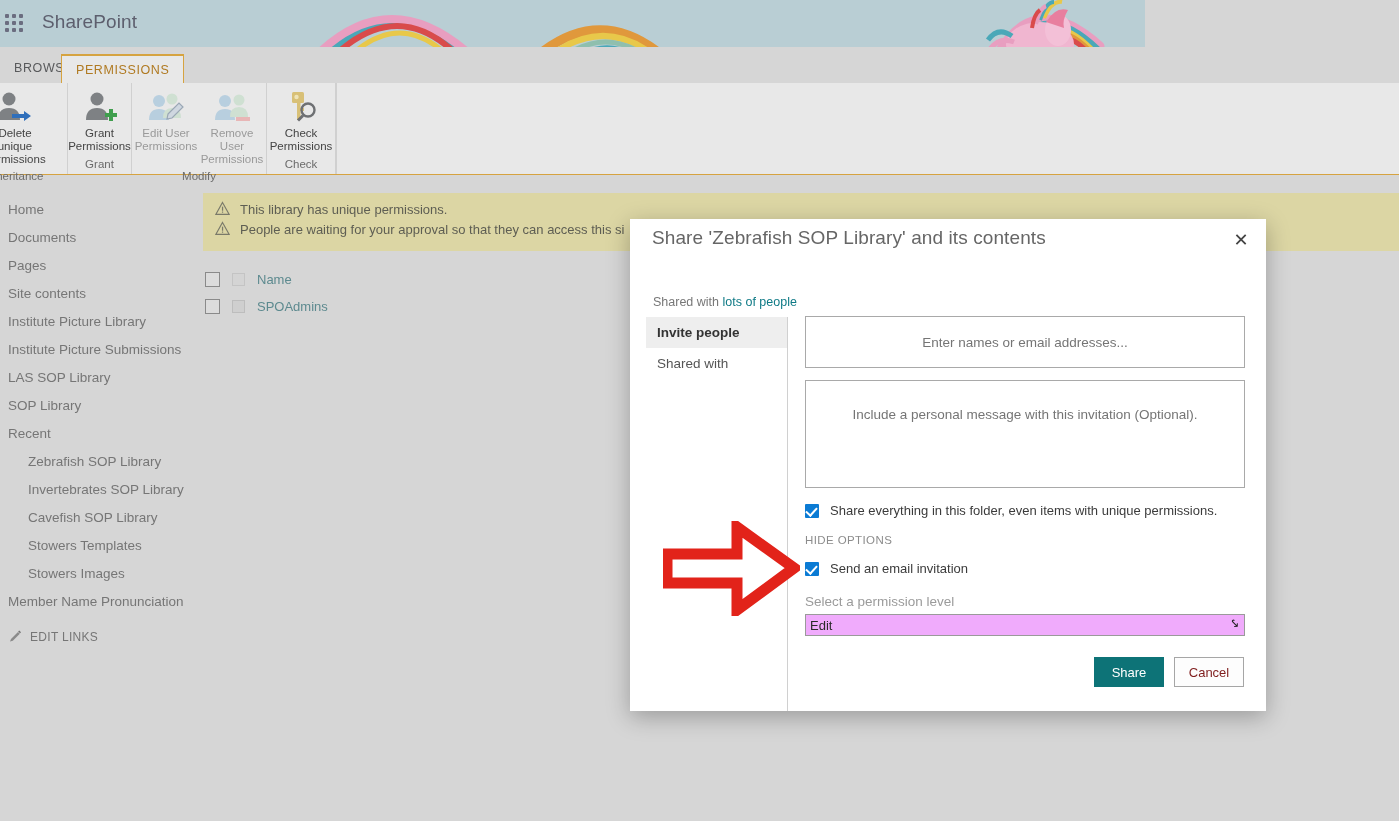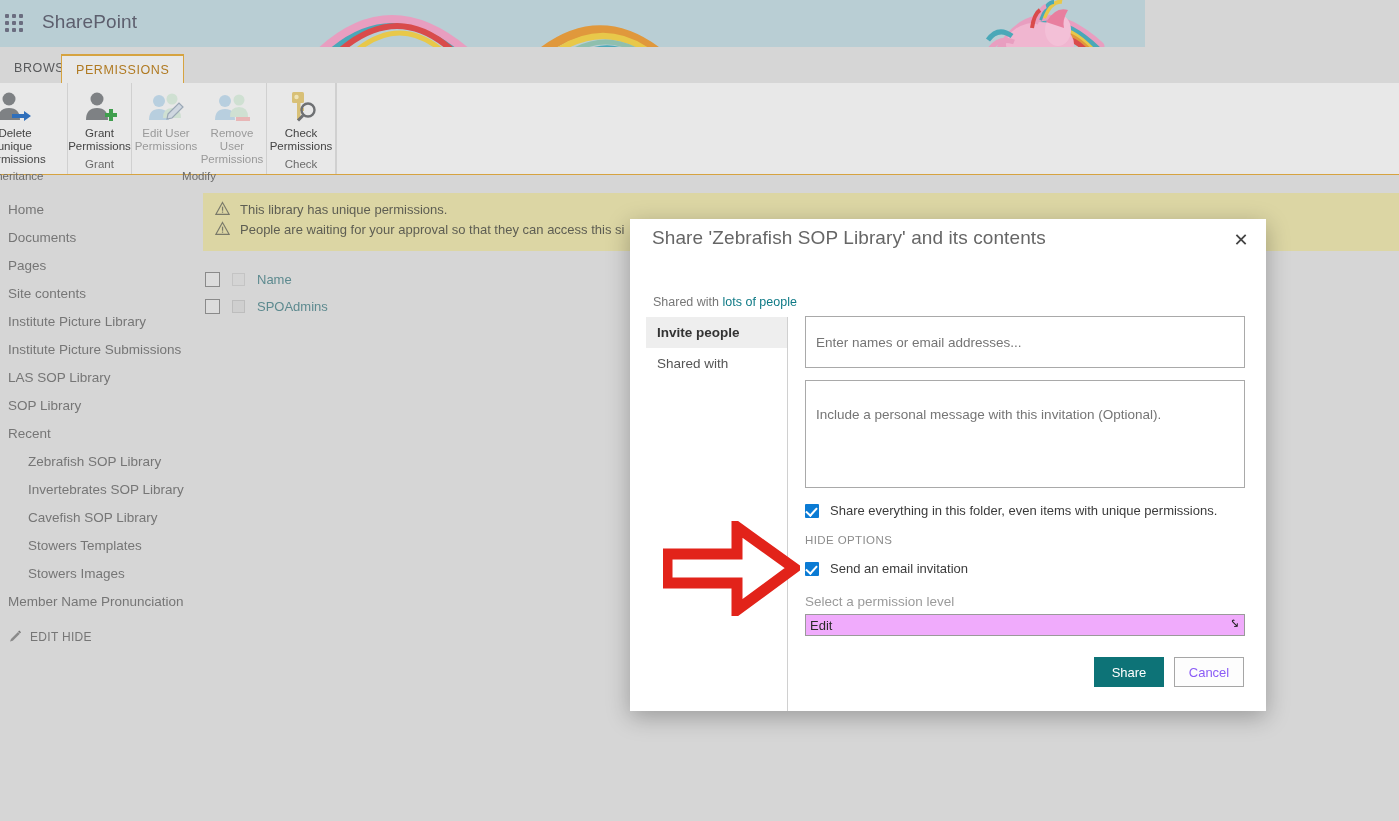--- a/index.html
+++ b/index.html
@@ -143,21 +143,21 @@
   .dnav.active { background: #eeeeee; font-weight: bold; color: #333; }
   #dlg-divider {
     position: absolute; left: 157px; top: 98px; width: 1px; height: 394px;
     background: #d0d0d0;
   }
 
   #dlg-main { position: absolute; left: 175px; top: 97px; width: 440px; }
   #names-input, #msg-input {
     width: 440px; border: 1px solid #a9a9a9; background: #fff;
     font-family: "Liberation Sans", sans-serif; font-size: 13.5px; color: #4c1d95;
-    padding: 25px 10px; outline: none; display: block;
+    padding: 25px 10px; outline: none; display: block; text-align: center;
   }
   #names-input { height: 49px; }
   #msg-input { height: 108px; margin-top: 12px; resize: none; line-height: 18px; }
 
   .opt-row { display: flex; align-items: flex-start; gap: 11px; margin-top: 14px; }
   .cbx {
     width: 14px; height: 14px; background: #0b7bd4; flex: 0 0 auto;
     position: relative; cursor: pointer; margin-top: 2px; border-radius: 1px;
   }
   .cbx::after {
@@ -183,21 +183,21 @@
     pointer-events: none; font-weight: bold;
   }
   #dlg-buttons {
     position: absolute; right: 22px; top: 438px; display: flex; gap: 10px;
   }
   #btn-share {
     background: #0d7377; color: #fff; border: none; height: 30px; width: 70px;
     font-family: "Liberation Sans", sans-serif; font-size: 13px; cursor: pointer;
   }
   #btn-cancel {
-    background: #fdfdfd; color: #8b5cf6; border: 1px solid #a6a6a6; height: 30px; width: 70px;
+    background: #fdfdfd; color: #7f1d1d; border: 1px solid #a6a6a6; height: 30px; width: 70px;
     font-family: "Liberation Sans", sans-serif; font-size: 13px; cursor: pointer;
   }
 
   
   #red-arrow { position: absolute; left: 663px; top: 521px; z-index: 20; }
 </style>
 </head>
 <body>
 
 <div id="suite-bar">
@@ -357,21 +357,21 @@
   <div class="nav-item sub">Invertebrates SOP Library</div>
   <div class="nav-item sub">Cavefish SOP Library</div>
   <div class="nav-item sub">Stowers Templates</div>
   <div class="nav-item sub">Stowers Images</div>
   <div class="nav-item">Member Name Pronunciation</div>
   <div id="edit-links">
     <svg width="14" height="14" viewBox="0 0 14 14">
       <path d="M2,11.5 l1,-2.5 l7,-7 l1.8,1.8 l-7,7 z" fill="#8a8a8a"></path>
       <path d="M10.2,1.5 l1.8,1.8 l1,-1 l-1.8,-1.8 z" fill="#6f6f6f"></path>
     </svg>
-    <span>EDIT HIDE</span>
+    <span>EDIT LINKS</span>
   </div>
 </div>
 
 <div id="notice">
   <div class="notice-row">
     <svg width="15" height="15" viewBox="0 0 16 16">
       <path d="M8,1.5 L15,14.2 H1 z" fill="none" stroke="#7a7a6a" stroke-width="1.2"></path>
       <rect x="7.4" y="6" width="1.3" height="4.4" fill="#7a7a6a"></rect>
       <rect x="7.4" y="11.2" width="1.3" height="1.3" fill="#7a7a6a"></rect>
     </svg>

